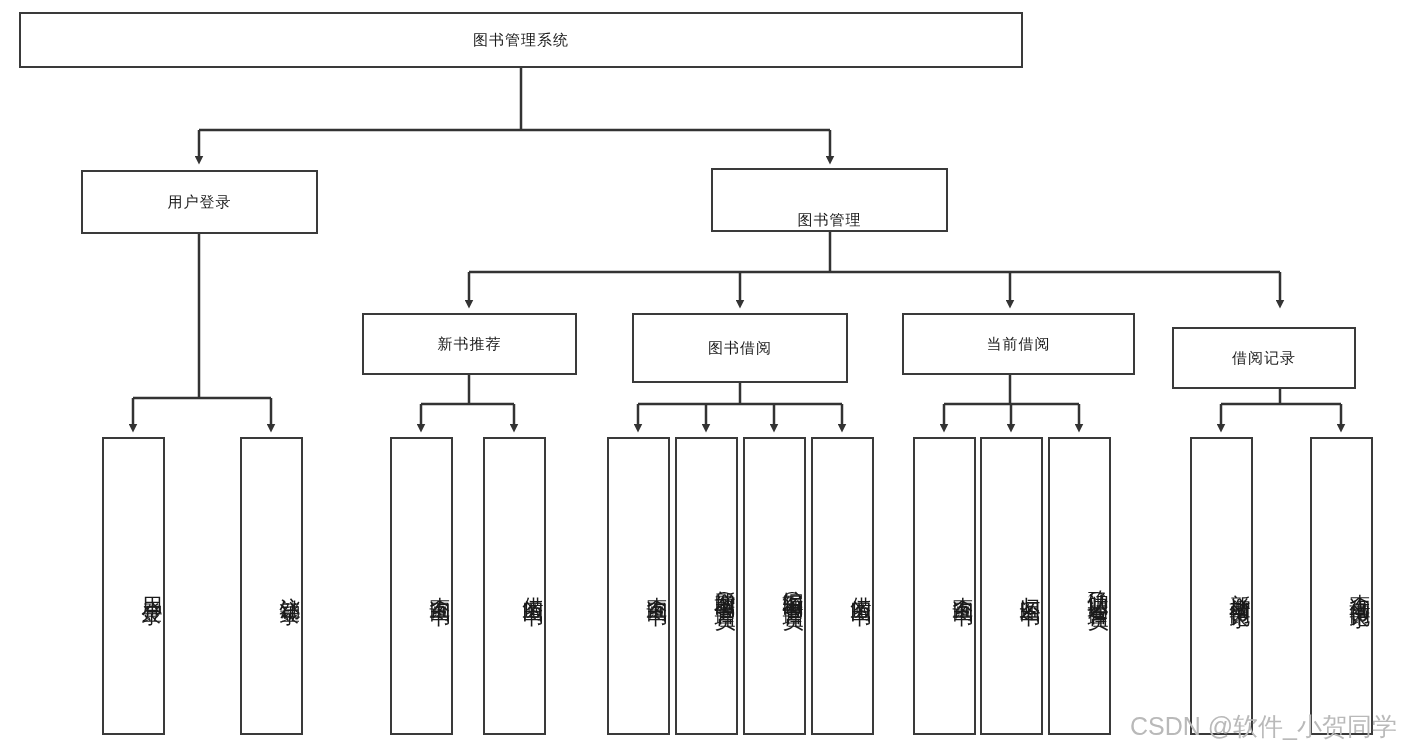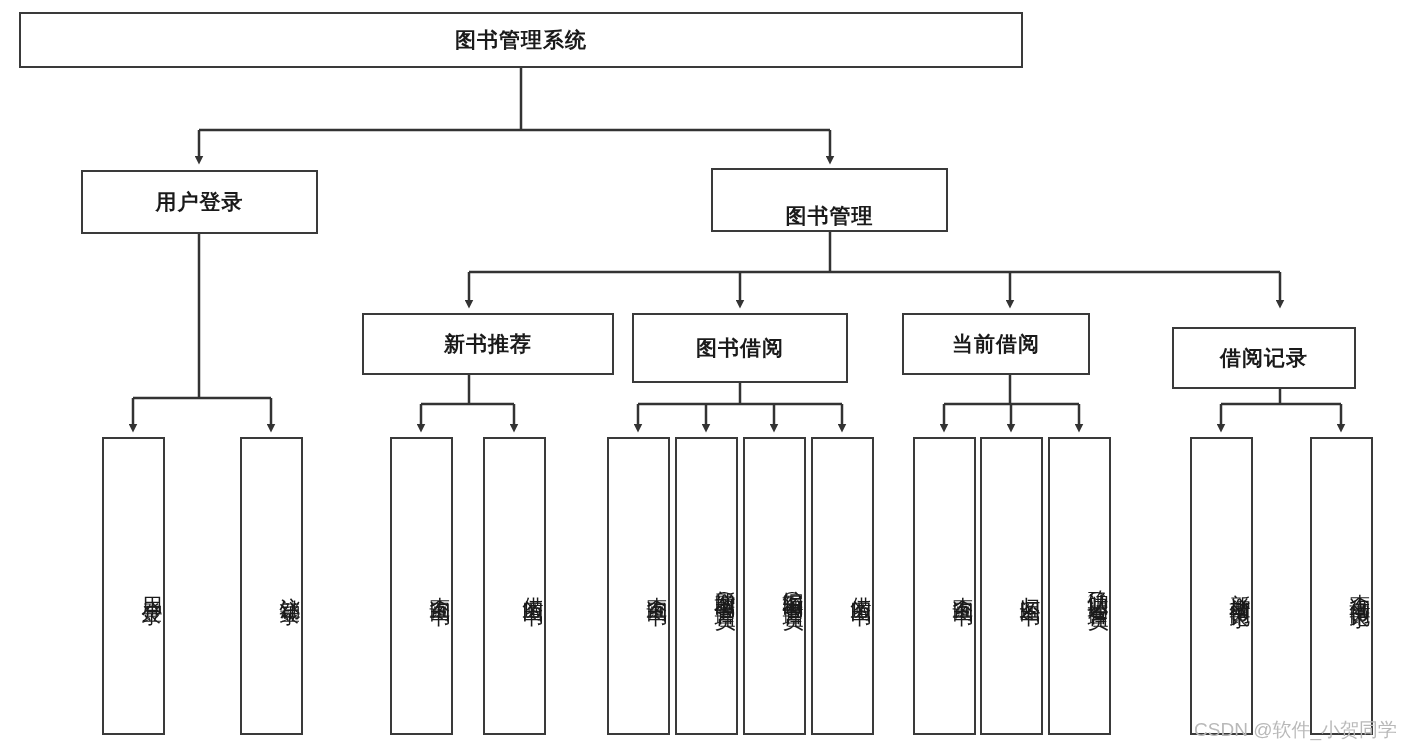--- a/index.html
+++ b/index.html
@@ -17,23 +17,22 @@
     box-sizing:border-box;
     border:2px solid #3a3a3a;
     background:#ffffff;
     display:flex;
     align-items:center;
     justify-content:center;
     color:#1a1a1a;
     z-index:2;
   }
   .node.horiz{
-    font-size:21px;
+    font-size:15px;
     letter-spacing:1px;
-    font-weight:bold;
   }
   .node.vert{
     writing-mode:vertical-rl;
     text-orientation:upright;
     font-size:21px;
     letter-spacing:3px;
     line-height:1.0;
     padding:10px 0;
     align-items:flex-start;
     justify-content:center;
@@ -41,21 +40,21 @@
   .node.vert > span{
     writing-mode:vertical-rl;
     text-orientation:upright;
     display:block;
     text-align:center;
   }
   .watermark{
     position:absolute;
     right:8px;
     bottom:4px;
-    font-size:19px;
+    font-size:25px;
     color:#b9b9b9;
     z-index:5;
     white-space:nowrap;
     pointer-events:none;
   }
 </style>
 </head>
 <body>
 
 <div id="canvas">
@@ -116,27 +115,27 @@
     <span>图书管理系统</span>
   </div>
 
   <div class="node horiz" style="left:81px;top:170px;width:237px;height:64px;">
     <span>用户登录</span>
   </div>
   <div class="node horiz" style="left:711px;top:168px;width:237px;height:64px;align-items:flex-end;">
     <span>图书管理</span>
   </div>
 
-  <div class="node horiz" style="left:362px;top:313px;width:252px;height:62px;">
+  <div class="node horiz" style="left:362px;top:313px;width:215px;height:62px;">
     <span>新书推荐</span>
   </div>
   <div class="node horiz" style="left:632px;top:313px;width:216px;height:70px;">
     <span>图书借阅</span>
   </div>
-  <div class="node horiz" style="left:902px;top:313px;width:188px;height:62px;">
+  <div class="node horiz" style="left:902px;top:313px;width:233px;height:62px;">
     <span>当前借阅</span>
   </div>
   <div class="node horiz" style="left:1172px;top:327px;width:184px;height:62px;">
     <span>借阅记录</span>
   </div>
 
   <div class="node vert" style="left:102px;top:437px;width:63px;height:298px;">
     <span>用户登录</span>
   </div>
   <div class="node vert" style="left:240px;top:437px;width:63px;height:298px;">

